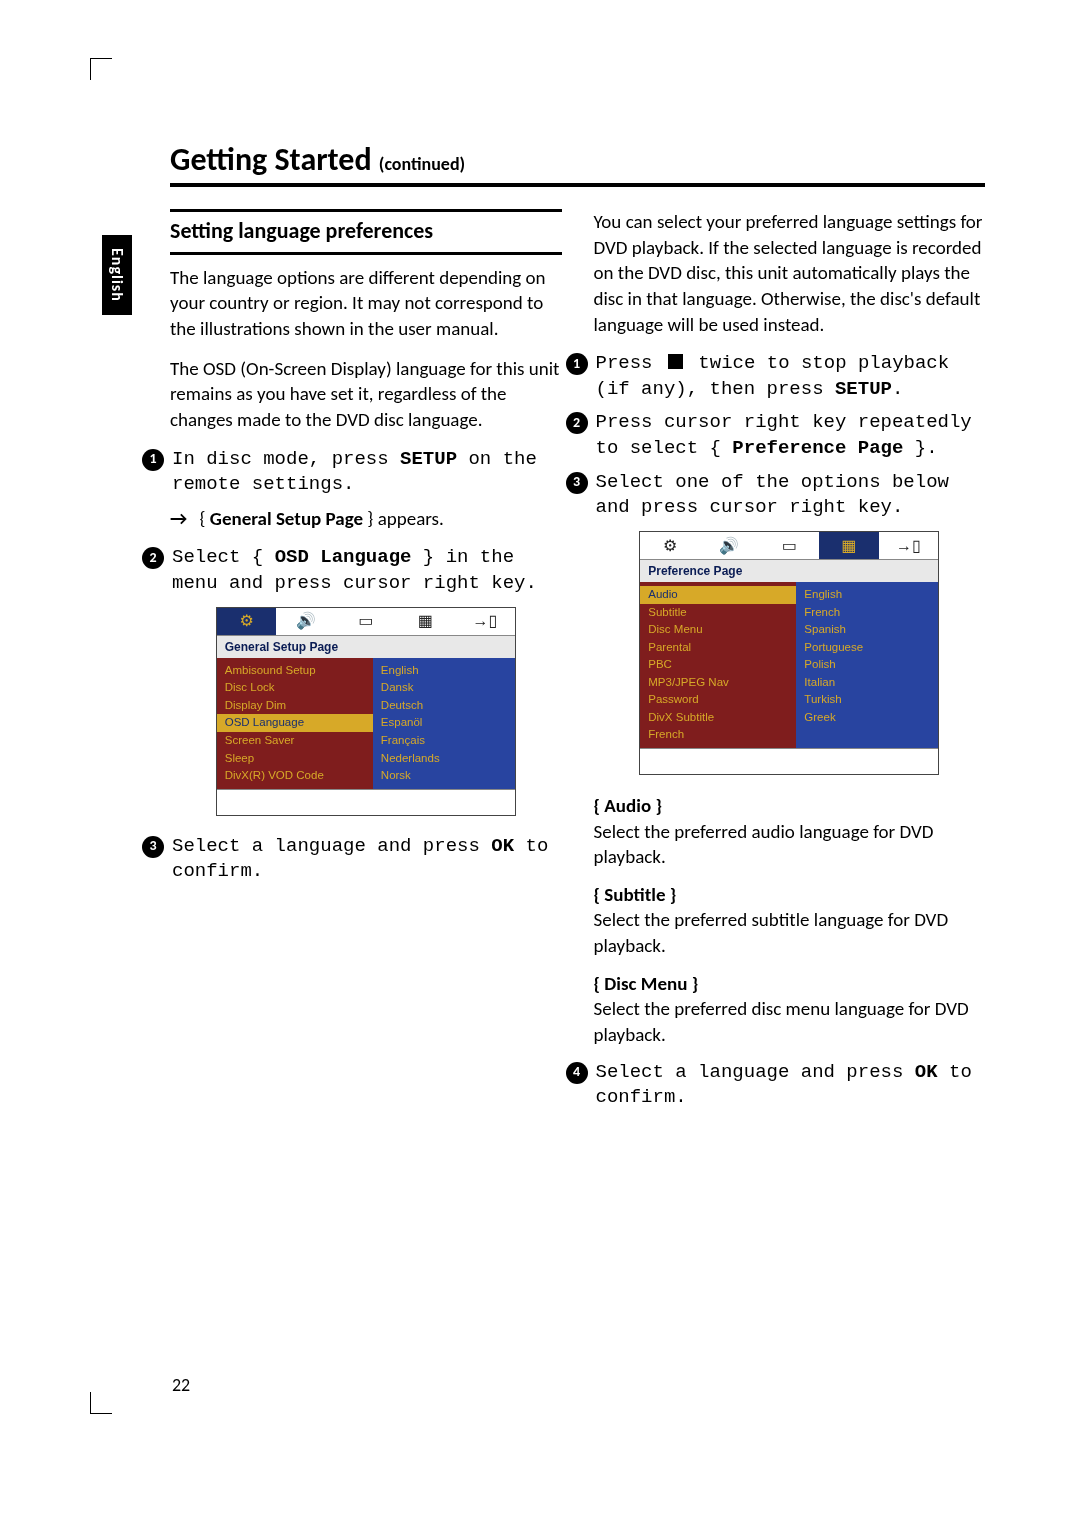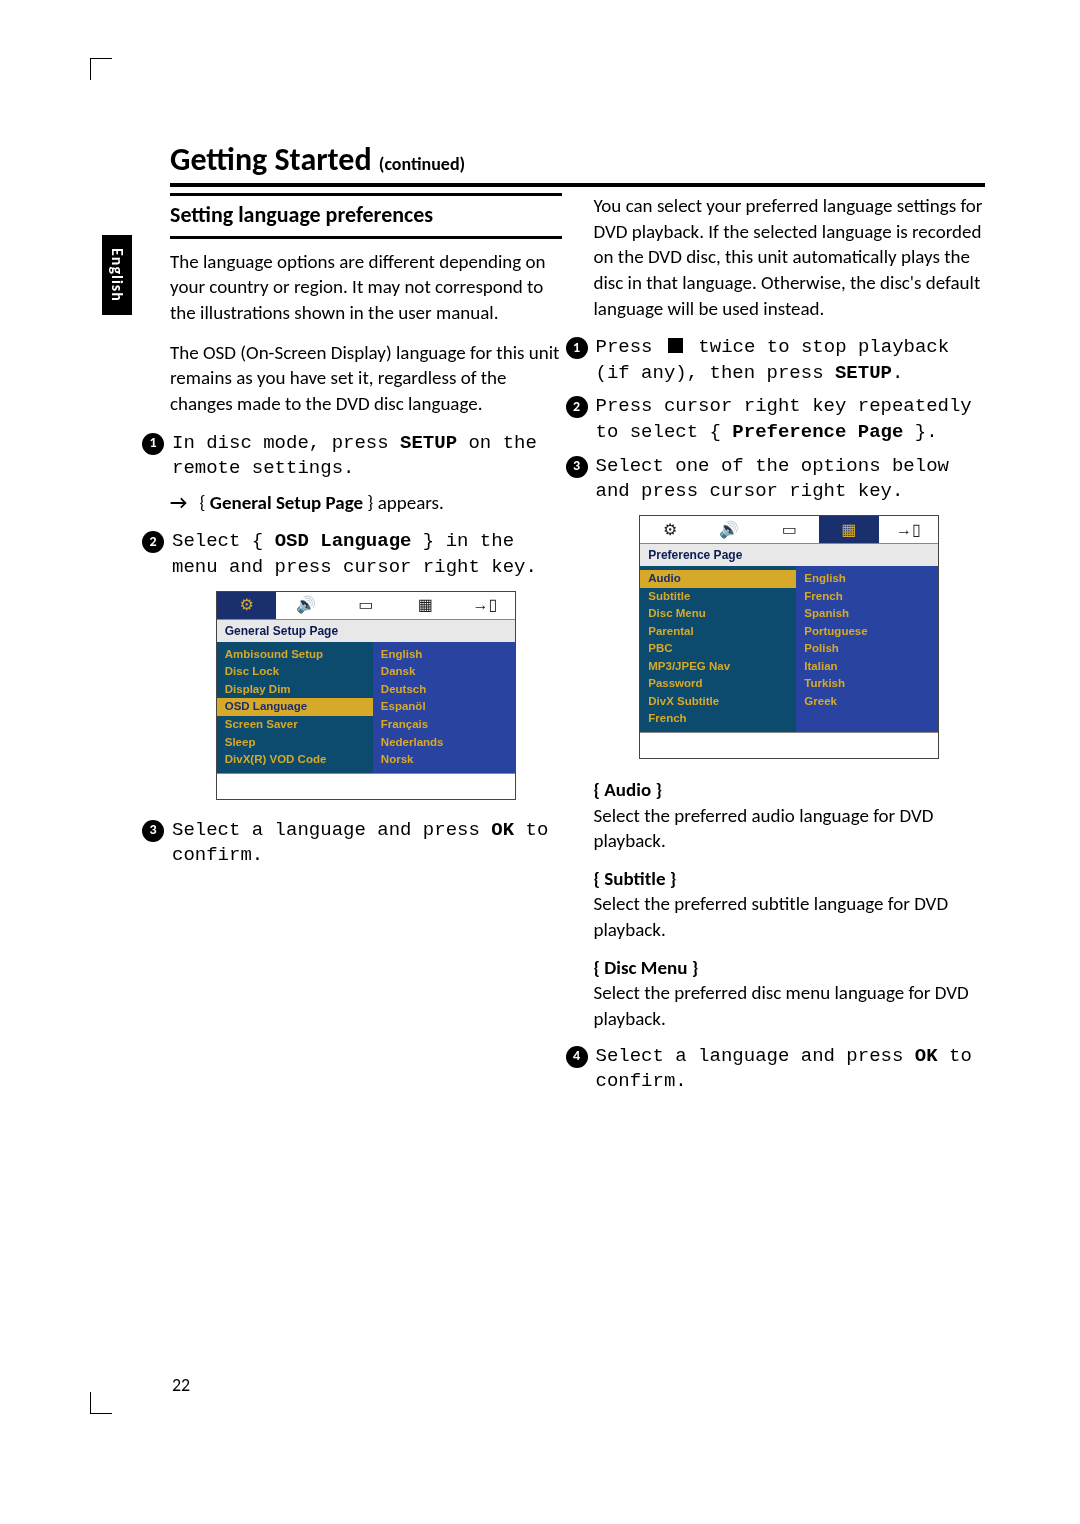--- a/index.html
+++ b/index.html
@@ -58,21 +58,21 @@
     margin-left: 70px;
   }
   h1.title .cont {
     font-size: 18px;
     font-weight: bold;
   }
   .columns {
     display: flex;
     gap: 32px;
     margin-left: 70px;
-    margin-top: 6px;
+    margin-top: 22px;
   }
   .col {
     flex: 1;
     font-size: 19px;
     line-height: 1.35;
   }
   .section-heading {
     font-size: 22px;
     font-weight: bold;
     border-top: 3px solid #000;
@@ -148,22 +148,21 @@
   }
   .osd-header {
     background: #e8e8e8;
     color: #0a1c54;
     font-size: 12px;
     font-weight: bold;
     padding: 3px 8px;
   }
   .osd-body {
     display: flex;
-    background: #0c4a6e;
-    font-weight: bold;
+    background: #7f1d1d;
   }
   .osd-left {
     flex: 1.1;
     padding: 4px 0;
   }
   .osd-right {
     flex: 1;
     background: #2844a0;
     padding: 4px 0;
   }

